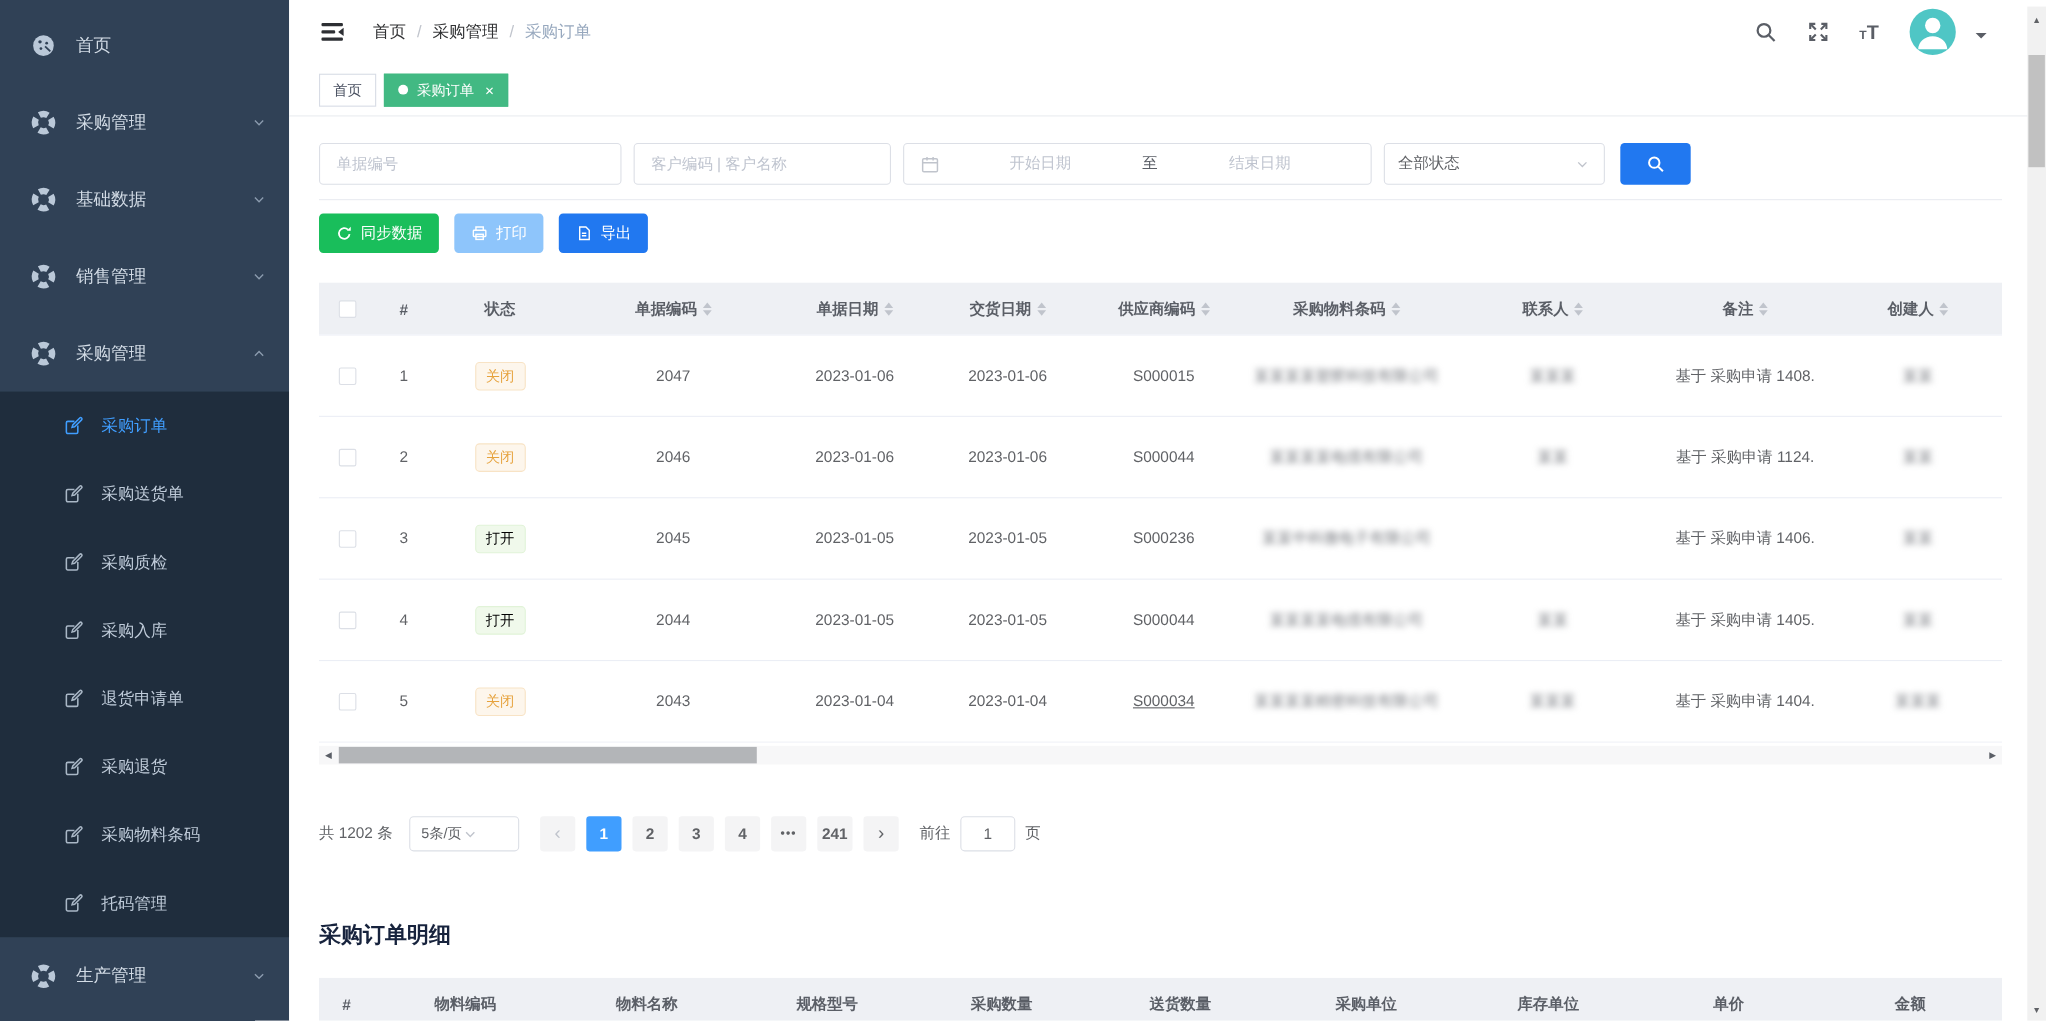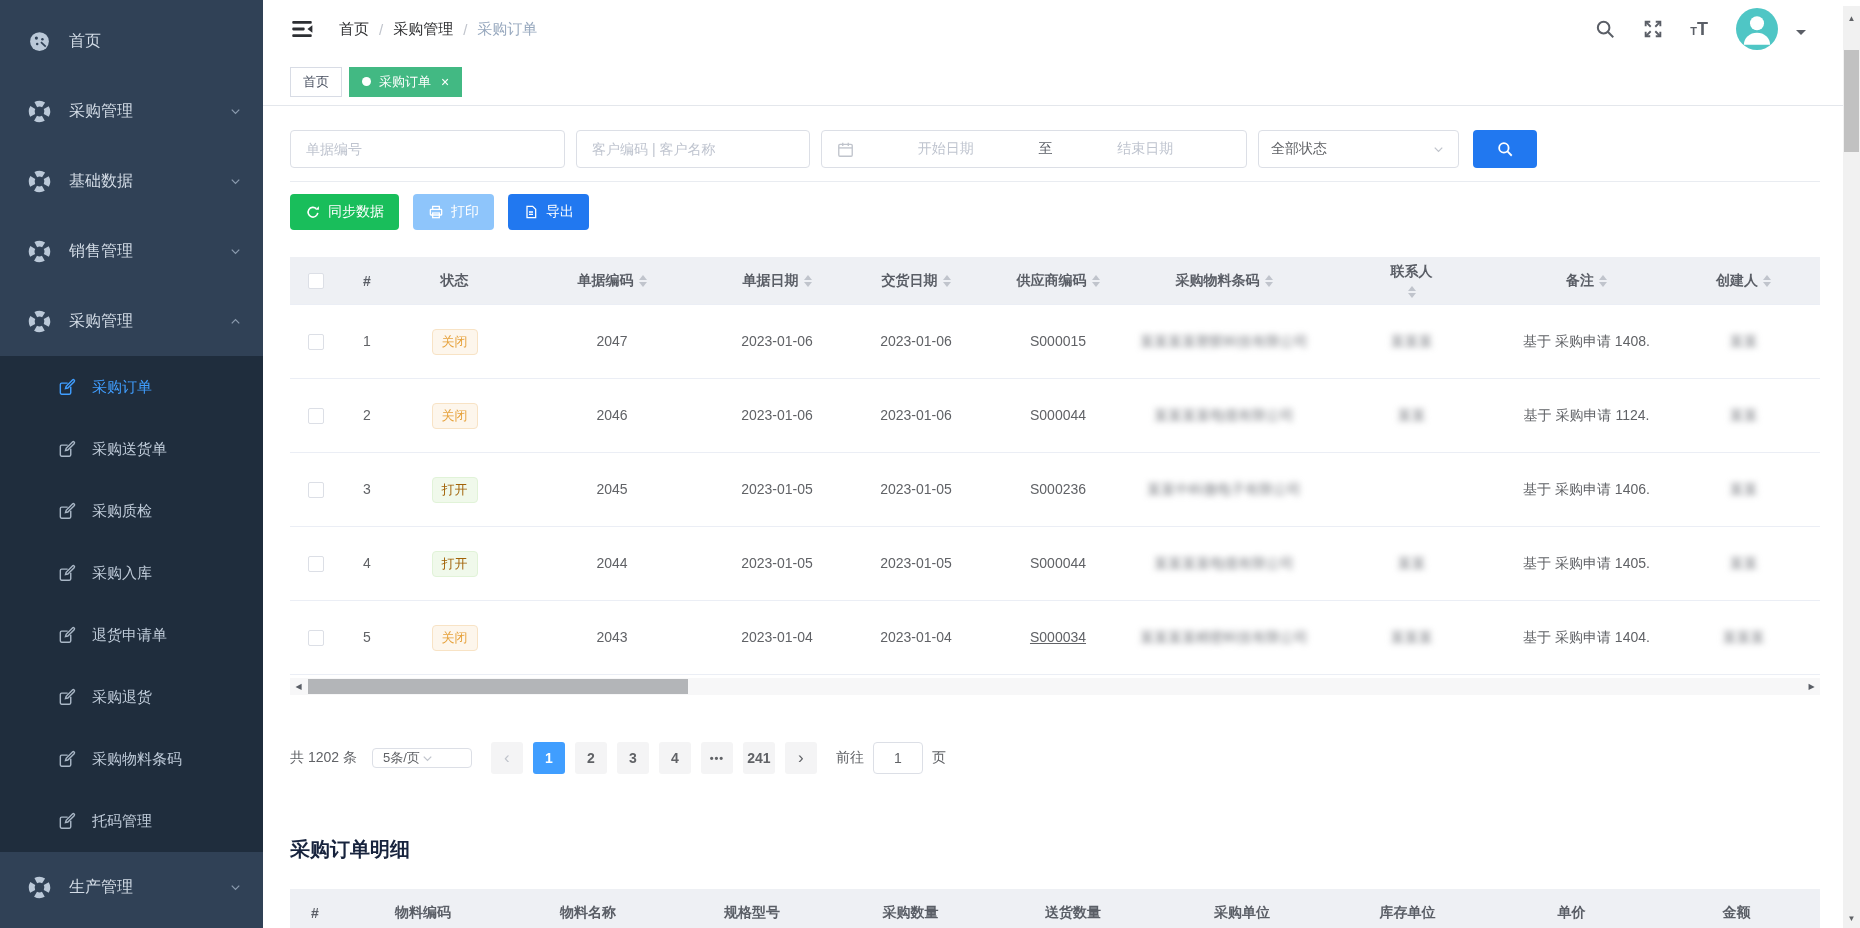--- a/index.html
+++ b/index.html
@@ -68,32 +68,32 @@
   .thead{display:flex;background:#eef0f4;height:47px}
   .th{display:flex;align-items:center;justify-content:center;font-weight:bold;color:#5a5e66;gap:5px;flex-shrink:0}
   .sort{display:inline-flex;flex-direction:column;gap:2px}
   .sort i{width:0;height:0;border:4px solid transparent;display:block}
   .sort .up{border-bottom:5px solid #c0c4cc;border-top:none}
   .sort .dn{border-top:5px solid #c0c4cc;border-bottom:none}
   .trow{display:flex;height:74px;border-top:1px solid #ebeef5;background:#fff}
   .td{display:flex;align-items:center;justify-content:center;padding:0 7px;text-align:center;flex-shrink:0;line-height:25px;overflow:hidden}
   .badge{padding:3px 9px;border-radius:4px;font-size:13px;line-height:18px;white-space:nowrap}
   .badge.closed{background:#fdf6ec;border:1px solid #f8e3c5;color:#e6a23c}
-  .badge.open{background:#f0f9eb;border:1px solid #e1f3d8;color:#a16207}
+  .badge.open{background:#f0f9eb;border:1px solid #e1f3d8;color:#000000}
   .cb{width:16px;height:16px;border:1px solid #dcdfe6;border-radius:2px;background:#fff;cursor:pointer;flex-shrink:0}
   .blurred{filter:blur(3px);color:#73767c;white-space:nowrap}
 
   .hscroll{width:1530px;height:17px;background:#f7f7f8;margin-top:3px;position:relative}
   .hs-arrow{position:absolute;top:0;width:17px;height:17px;display:flex;align-items:center;justify-content:center;font-size:8px;color:#5a5e66;cursor:pointer}
   .hs-arrow.left{left:0}.hs-arrow.right{right:0}
   .hs-thumb{position:absolute;left:18px;top:1px;width:380px;height:15px;background:#b3b5b8;cursor:grab}
 
   .pagination{margin-top:47px;display:flex;align-items:center;font-size:14px;color:#606266}
   .pg-total{margin-right:15px}
-  .pg-select{width:100px;height:20px;border:1px solid #dcdfe6;border-radius:4px;display:flex;align-items:center;justify-content:flex-start;padding:0 10px;font-size:13px;color:#606266;margin-right:14px;cursor:pointer}
+  .pg-select{width:100px;height:32px;border:1px solid #dcdfe6;border-radius:4px;display:flex;align-items:center;justify-content:flex-start;padding:0 10px;font-size:13px;color:#606266;margin-right:14px;cursor:pointer}
   .pg-btn{min-width:32px;height:32px;background:#f4f4f5;border-radius:3px;display:flex;align-items:center;justify-content:center;margin:0 5px;cursor:pointer;font-weight:bold;color:#606266;padding:0 4px}
   .pg-btn.active{background:#409eff;color:#fff}
   .pg-btn.nav{font-size:17px;font-weight:normal}
   .pg-btn.disabled{color:#c0c4cc;cursor:not-allowed}
   .pg-jump{margin-left:14px;display:flex;align-items:center;gap:9px}
   .pg-input{width:50px;height:32px;border:1px solid #dcdfe6;border-radius:4px;text-align:center;font-size:14px;color:#606266;outline:none}
 
   .detail-title{margin-top:62px;font-size:20px;color:#17233d;font-weight:bold}
   .table.detail{margin-top:26px;border-bottom:none}
 
@@ -423,21 +423,21 @@
                 <i class="dn"></i>
               </span>
             </div>
             <div class="th" style="width: 186px;">
               <span>采购物料条码</span>
               <span class="sort">
                 <i class="up"></i>
                 <i class="dn"></i>
               </span>
             </div>
-            <div class="th" style="width: 189px; flex-direction: column;">
+            <div class="th" style="width: 189px;">
               <span>联系人</span>
               <span class="sort">
                 <i class="up"></i>
                 <i class="dn"></i>
               </span>
             </div>
             <div class="th" style="width: 161px;">
               <span>备注</span>
               <span class="sort">
                 <i class="up"></i>

